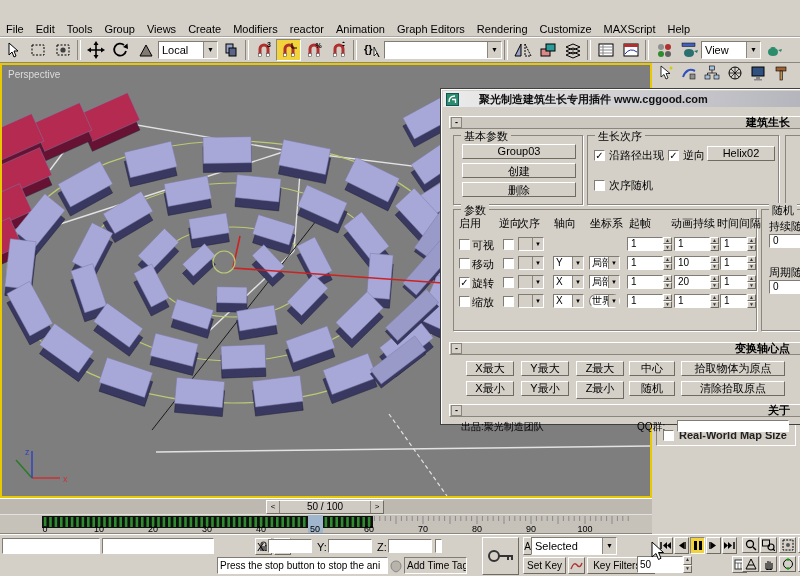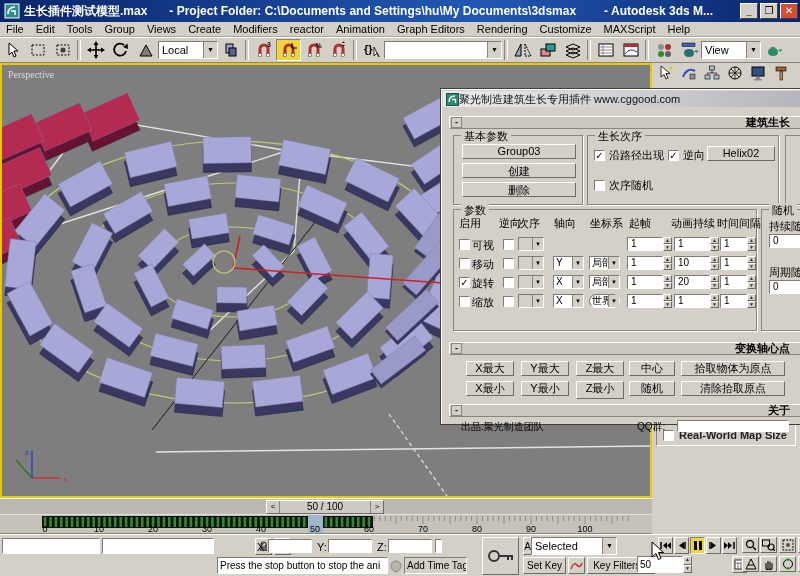--- a/index.html
+++ b/index.html
@@ -22,21 +22,21 @@
     border-top:1px solid #fff; border-bottom:1px solid #8a867e; display:flex; align-items:center; }
   .tbtn { width:25px; height:22px; display:flex; align-items:center; justify-content:center; flex:none; }
   .tbtn.active { background:#f2d33c; border:1px solid; border-color:#8a867e #fff #fff #8a867e; }
   .tsep { width:4px; height:20px; border-left:1px solid #8a867e; border-right:1px solid #fff; margin:0 2px; flex:none; }
   .ddctl { height:18px; background:#fff; border:1px solid; border-color:#807c74 #fff #fff #807c74;
     display:flex; align-items:center; font-size:11px; flex:none; position:relative; }
   .ddctl .val { flex:1; padding-left:3px; overflow:hidden; white-space:nowrap; }
   .ddctl .dbtn { width:14px; height:100%; background:#d4d0c8; border-left:1px solid #8a867e;
     font-size:7px; text-align:center; line-height:16px; }
   
-  #viewport { position:absolute; left:0; top:63px; width:652px; height:435px; border:2px solid #e8c800; background:#7e7e7e;font-family:Liberation Serif, serif; }
+  #viewport { position:absolute; left:0; top:63px; width:652px; height:435px; border:2px solid #e8c800; background:#7e7e7e; }
   #vp-label { position:absolute; left:6px; top:4px; color:#dcdcdc; font-size:10px; z-index:2; }
   
   #cmdpanel { position:absolute; left:652px; top:63px; width:148px; height:471px; background:#d4d0c8; }
   #cmdtabs { position:absolute; left:2px; top:0; width:144px; height:21px; display:flex; }
   .ctab { width:23px; height:20px; display:flex; align-items:center; justify-content:center; }
   #rwms { position:absolute; left:4px; top:349px; width:140px; height:34px;
     border-left:1px solid #8a867e; border-right:1px solid #fff; border-bottom:1px solid #fff; }
   #rwms .row { position:absolute; left:6px; bottom:4px; display:flex; align-items:center; }
   #rwms .lbl { font-size:11px; font-weight:bold; color:#222; margin-left:5px; white-space:nowrap; }
   
@@ -56,21 +56,21 @@
     font-size:10px; padding-left:3px; line-height:12px; }
   .spin .sarr { width:9px; display:flex; flex-direction:column; }
   .spin .sarr div { flex:1; background:#d4d0c8; border:1px solid; border-color:#fff #6f6b63 #6f6b63 #fff;
     font-size:5px; line-height:5px; text-align:center; color:#333; }
   .fldlbl { position:absolute; font-size:11px; }
   
   #dialog { position:absolute; left:440px; top:88px; width:368px; height:337px; background:#d4d0c8;
     border:1px solid #404040; box-shadow:inset 1px 1px 0 #fff; z-index:30; }
   #dlg-title { position:absolute; left:2px; top:2px; width:363px; height:16px;
     background:linear-gradient(90deg,#ececec,#b4b4bc); display:flex; align-items:center; }
-  #dlg-title .dtext { font-size:11px; font-weight:normal; color:#111; margin-left:0; white-space:nowrap; }
+  #dlg-title .dtext { font-size:11px; font-weight:bold; color:#111; margin-left:20px; white-space:nowrap; }
   
   #timeslider { position:absolute; left:0; top:498px; width:652px; height:16px; background:#bdb9b1;
     border-top:1px solid #fff; }
   #ts-handle { position:absolute; left:266px; top:1px; width:118px; height:14px; background:#cfcbc3;
     border:1px solid; border-color:#fff #6f6b63 #6f6b63 #fff; display:flex; }
   #ts-handle .tsa { width:13px; font-size:8px; line-height:12px; text-align:center; border-right:1px solid #8a867e; }
   #ts-handle .tsa.r { border-right:none; border-left:1px solid #8a867e; }
   #ts-handle .tsl { flex:1; font-size:10px; text-align:center; line-height:12px; }
   #trackbar { position:absolute; left:0; top:514px; width:652px; height:20px; background:#c6c2ba; }
   
@@ -87,33 +87,20 @@
   #logo-bar { position:absolute; left:0; top:52px; width:162px; height:21px; background:#7c150c;
     color:#fff; font-weight:bold; font-size:14px; text-align:center; line-height:20px; }
   #logo-box { position:absolute; left:163px; top:52px; width:50px; height:21px; background:#fafafa; border:1px solid #999; }
   #cursor { position:absolute; left:651px; top:542px; z-index:60; }
 </style>
 </head>
 <body>
 
 <div id="screen">
 
-  <div id="titlebar">
-    <svg width="16" height="16" style="margin:0 4px 0 4px">
-      <rect x="1" y="1" width="14" height="14" fill="#2a8c8c" stroke="#fff"></rect>
-      <path d="M4 11 Q4 4 11 4 M7 8 h4 v4" stroke="#fff" stroke-width="1.6" fill="none"></path>
-    </svg>
-    <span class="ttext">生长插件测试模型.max</span>
-    <span class="ttext" style="margin-left:22px">- Project Folder: C:\Documents and Settings\hu\My Documents\3dsmax</span>
-    <span class="ttext" style="margin-left:28px">- Autodesk 3ds M...</span>
-    <span style="flex:1"></span>
-    <div class="winbtn">_</div>
-    <div class="winbtn">❐</div>
-    <div class="winbtn close" style="margin-right:2px">✕</div>
-  </div>
 
   <div id="toolbar">
     <div class="tbtn">
         <svg width="16" height="16">
           <polygon points="4,1 4,13 7,10 9,15 11,14 9,9 13,9" fill="#fff" stroke="#000"></polygon>
         </svg>
       </div>
     <div class="tbtn">
         <svg width="16" height="16">
           <rect x="2" y="3" width="12" height="10" fill="none" stroke="#000" stroke-dasharray="2,1.5"></rect>

